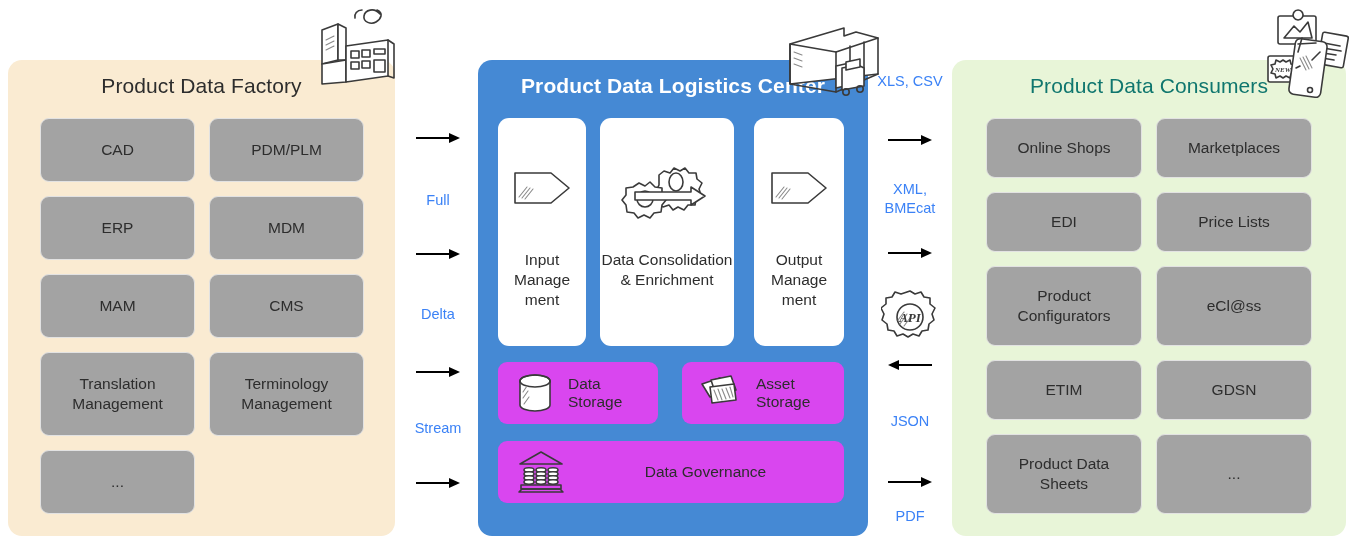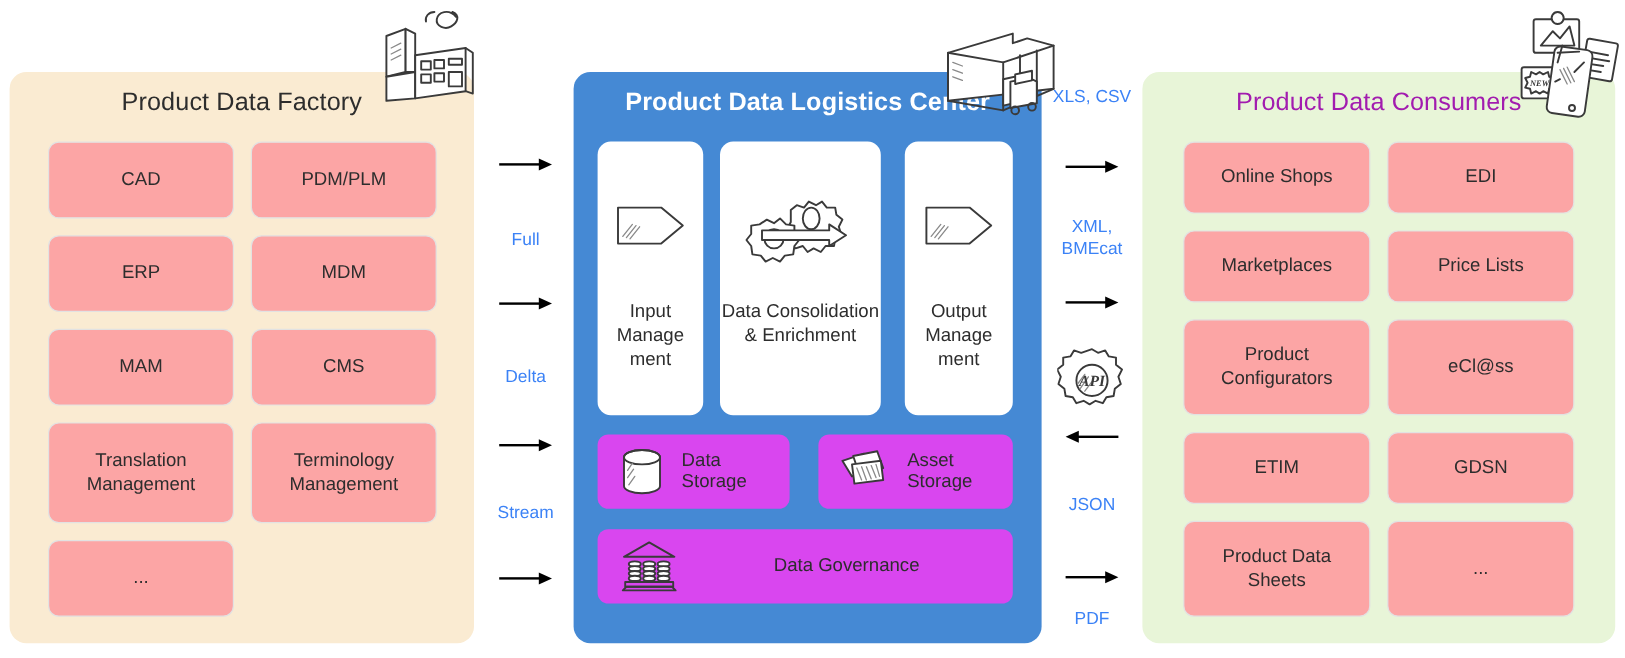--- a/index.html
+++ b/index.html
@@ -18,25 +18,25 @@
   .panel-title {
     position:absolute; top:0; left:0; width:100%;
     text-align:center; font-size:21px; letter-spacing:.1px;
   }
   #panel-left  { left:8px;   top:60px; width:387px; height:476px; background:#FAEBD2; }
   #panel-mid   { left:478px; top:60px; width:390px; height:476px; background:#4589D4; }
   #panel-right { left:952px; top:60px; width:394px; height:476px; background:#E8F5D8; }
 
   #panel-left  .panel-title { top:14px; color:#2d2d2d; font-weight:400; }
   #panel-mid   .panel-title { top:14px; color:#ffffff; font-weight:700; }
-  #panel-right .panel-title { top:14px; color:#a21caf; font-weight:400; }
+  #panel-right .panel-title { top:14px; color:#0f766e; font-weight:400; }
 
   
   .card {
-    position:absolute; background:#fca5a5; border:1px solid #e2e2e2;
+    position:absolute; background:#a3a3a3; border:1px solid #e2e2e2;
     border-radius:9px; display:flex; align-items:center;
     justify-content:center; text-align:center;
     font-size:15.5px; line-height:1.28; color:#2d2d2d;
     padding:4px 6px;
   }
   .card span { display:block; }
 
   
   .sidegrid { position:absolute; display:grid; grid-template-columns:1fr 1fr;
               gap:14px 14px; }
@@ -373,24 +373,24 @@
 
   <div class="panel" id="panel-right">
     <div class="panel-title">Product Data Consumers</div>
   </div>
 
   <div class="sidegrid" id="grid-right">
     <div class="card">
         <span>Online Shops</span>
       </div>
     <div class="card">
+        <span>Marketplaces</span>
+      </div>
+    <div class="card">
         <span>EDI</span>
-      </div>
-    <div class="card">
-        <span>Marketplaces</span>
       </div>
     <div class="card">
         <span>Price Lists</span>
       </div>
     <div class="card">
         <span>Product Configurators</span>
       </div>
     <div class="card">
         <span>eCl@ss</span>
       </div>

